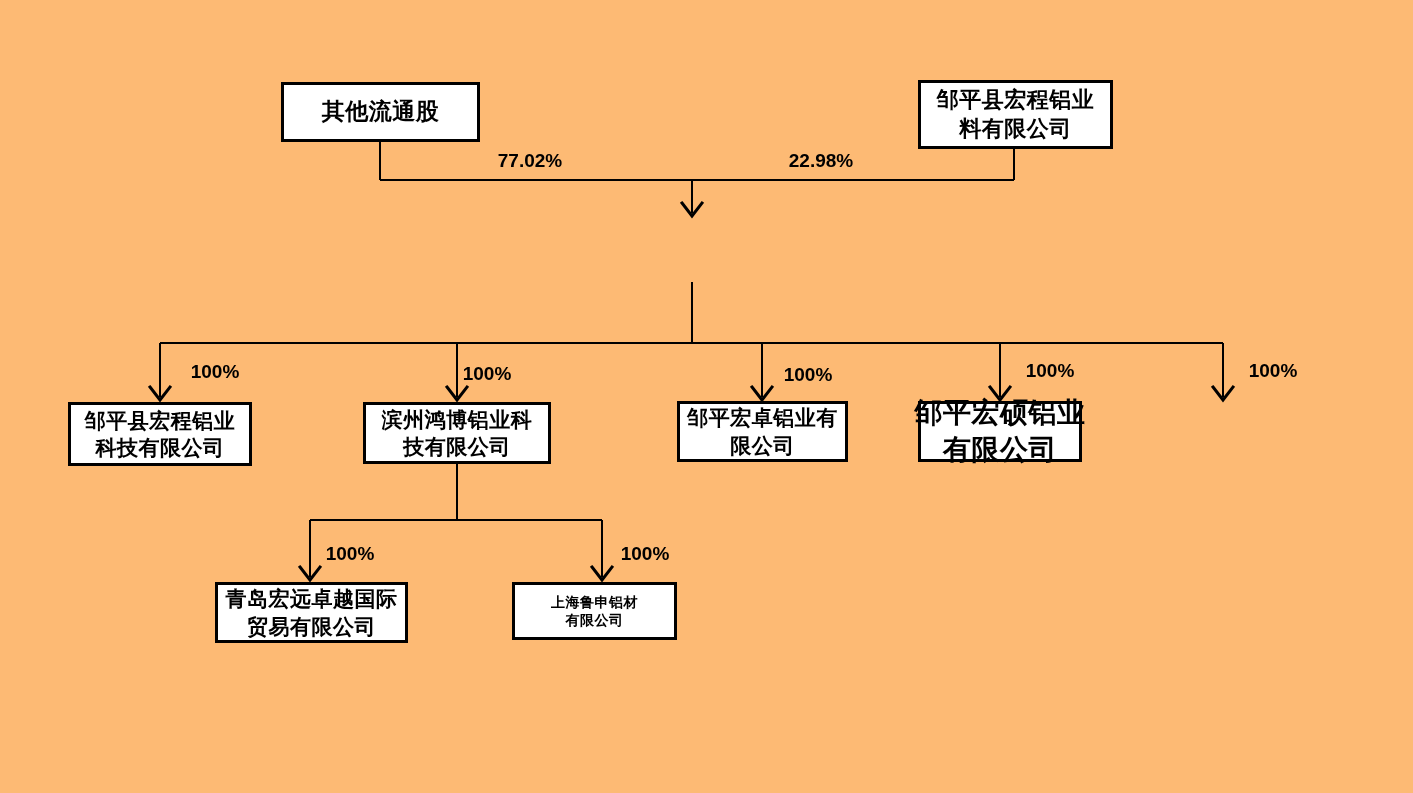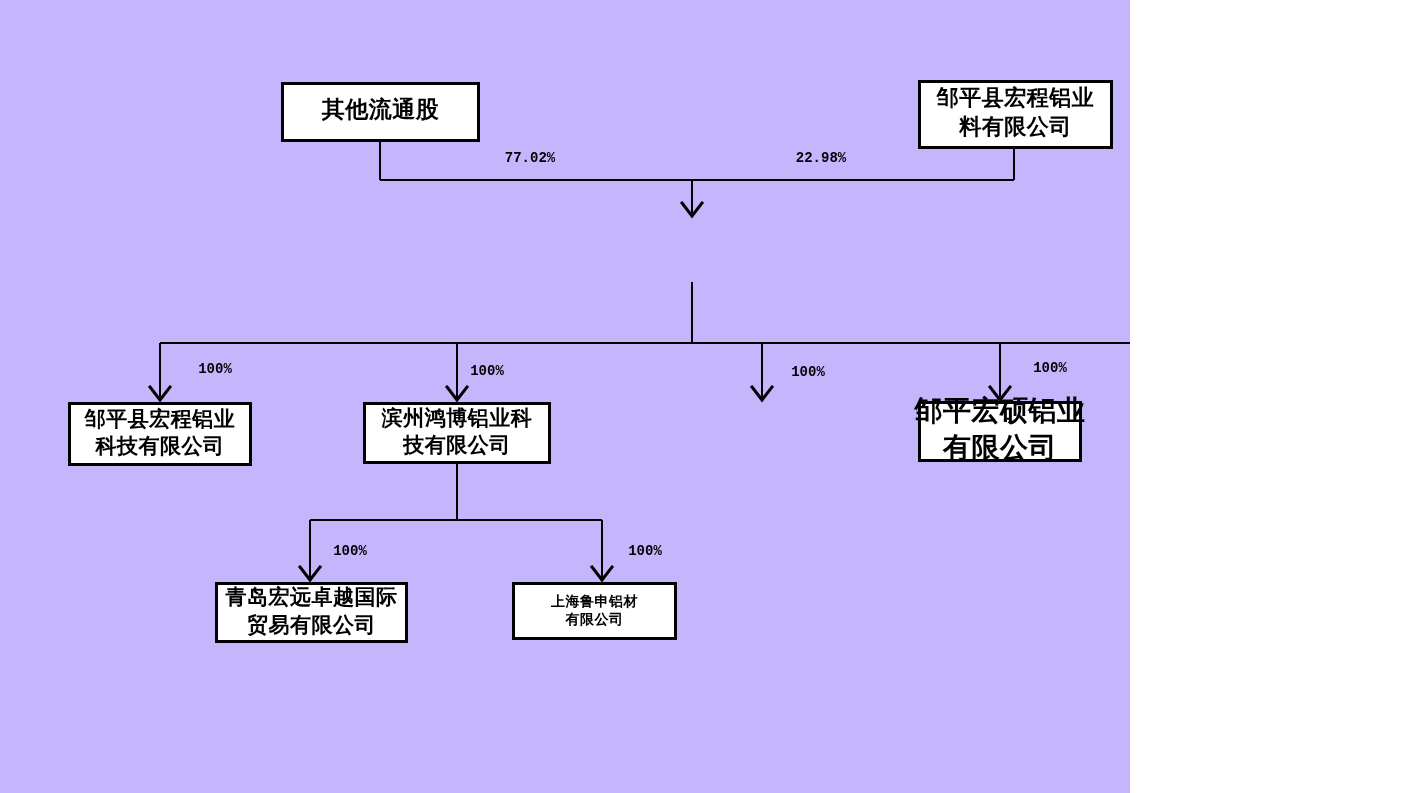--- a/index.html
+++ b/index.html
@@ -2,24 +2,24 @@
 <html><head>
 <meta charset="utf-8">
 <style>
   html, body {
     margin: 0;
     padding: 0;
     background: #ffffff;
   }
   #canvas {
     position: relative;
-    width: 1130px;
+    width: 1413px;
     height: 793px;
-    background: #c4b5fd;
-    font-family: Liberation Mono, monospace;
+    background: #fdba74;
+    font-family: Liberation Sans, sans-serif;
     color: #000000;
     overflow: hidden;
   }
   #connectors {
     position: absolute;
     left: 0;
     top: 0;
     z-index: 0;
   }
   .node {
@@ -40,21 +40,21 @@
     white-space: nowrap;
     letter-spacing: 0.5px;
   }
   .node-main .line {
     letter-spacing: 1.5px;
   }
   .pct {
     position: absolute;
     width: 80px;
     text-align: center;
-    font-size: 14px;
+    font-size: 19px;
     font-weight: bold;
     z-index: 1;
     white-space: nowrap;
   }
 </style>
 </head>
 <body>
 
 <div id="canvas">
 
@@ -115,20 +115,24 @@
   <div class="node" style="left:363px;top:402px;width:188px;height:62px;font-size:21px">
     <div class="line">滨州鸿博铝业科</div>
     <div class="line">技有限公司</div>
   </div>
 
   <div class="node" style="left:68px;top:402px;width:184px;height:64px;font-size:21px">
     <div class="line">邹平县宏程铝业</div>
     <div class="line">科技有限公司</div>
   </div>
 
+  <div class="node" style="left:677px;top:401px;width:171px;height:61px;font-size:21px">
+    <div class="line">邹平宏卓铝业有</div>
+    <div class="line">限公司</div>
+  </div>
 
   <div class="node" style="left:918px;top:401px;width:164px;height:61px;font-size:28px">
     <div class="line">邹平宏硕铝业</div>
     <div class="line">有限公司</div>
   </div>
 
 
   <span class="pct" style="left:310px;top:543px">100%</span>
   <span class="pct" style="left:605px;top:543px">100%</span>
 

